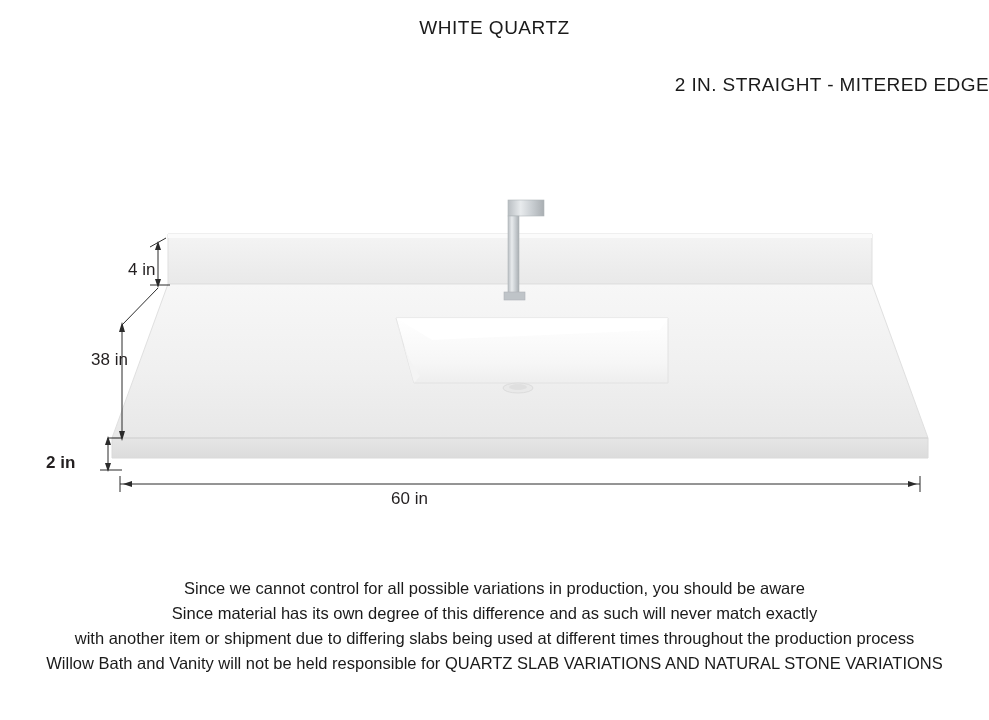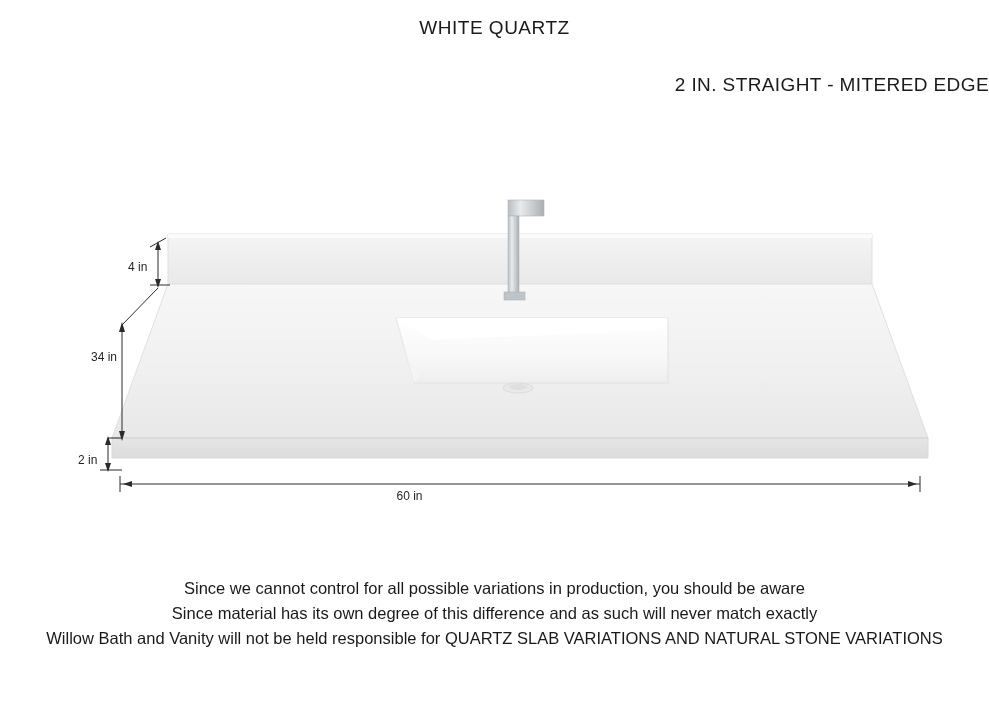--- a/index.html
+++ b/index.html
@@ -46,27 +46,27 @@
     width: 989px;
     height: 320px;
   }
   .product svg {
     display: block;
   }
 
   
   .dim-label {
     position: absolute;
-    font-size: 12px;
+    font-size: 17px;
     color: #231f20;
     white-space: nowrap;
   }
   .dim-4in  { left: 128px; top: 260px; }
   .dim-22in { left: 91px;  top: 350px; }
-  .dim-2in  { left: 78px;  top: 453px; }
+  .dim-2in  { left: 46px;  top: 453px; font-weight: bold; }
   .dim-60in { left: 0;     top: 489px; width: 819px; text-align: center; }
 
   
   .disclaimer {
     position: absolute;
     left: 0;
     top: 576px;
     width: 989px;
     text-align: center;
     font-size: 16.5px;
@@ -162,23 +162,24 @@
 
   <line x1="120" y1="484" x2="920" y2="484" stroke="#2b2b2b" stroke-width="1"></line>
   <line x1="120" y1="476" x2="120" y2="492" stroke="#2b2b2b" stroke-width="1"></line>
   <line x1="920" y1="476" x2="920" y2="492" stroke="#2b2b2b" stroke-width="1"></line>
   <polygon points="123,484 132,481 132,487" fill="#2b2b2b"></polygon>
   <polygon points="917,484 908,481 908,487" fill="#2b2b2b"></polygon>
 </svg>
 
 <span class="dim-label dim-4in">4 in</span>
 
-<span class="dim-label dim-22in">34 in</span>
+<span class="dim-label dim-22in">38 in</span>
 
 <span class="dim-label dim-2in">2 in</span>
 
 <span class="dim-label dim-60in">60 in</span>
 
 <div class="disclaimer">
   <div>Since we cannot control for all possible variations in production, you should be aware</div>
   <div>Since material has its own degree of this difference and as such will never match exactly</div>
+  <div>with another item or shipment due to differing slabs being used at different times throughout the production process</div>
   <div>Willow Bath and Vanity will not be held responsible for QUARTZ SLAB VARIATIONS AND NATURAL STONE VARIATIONS</div>
 </div>
 
 </body></html>

